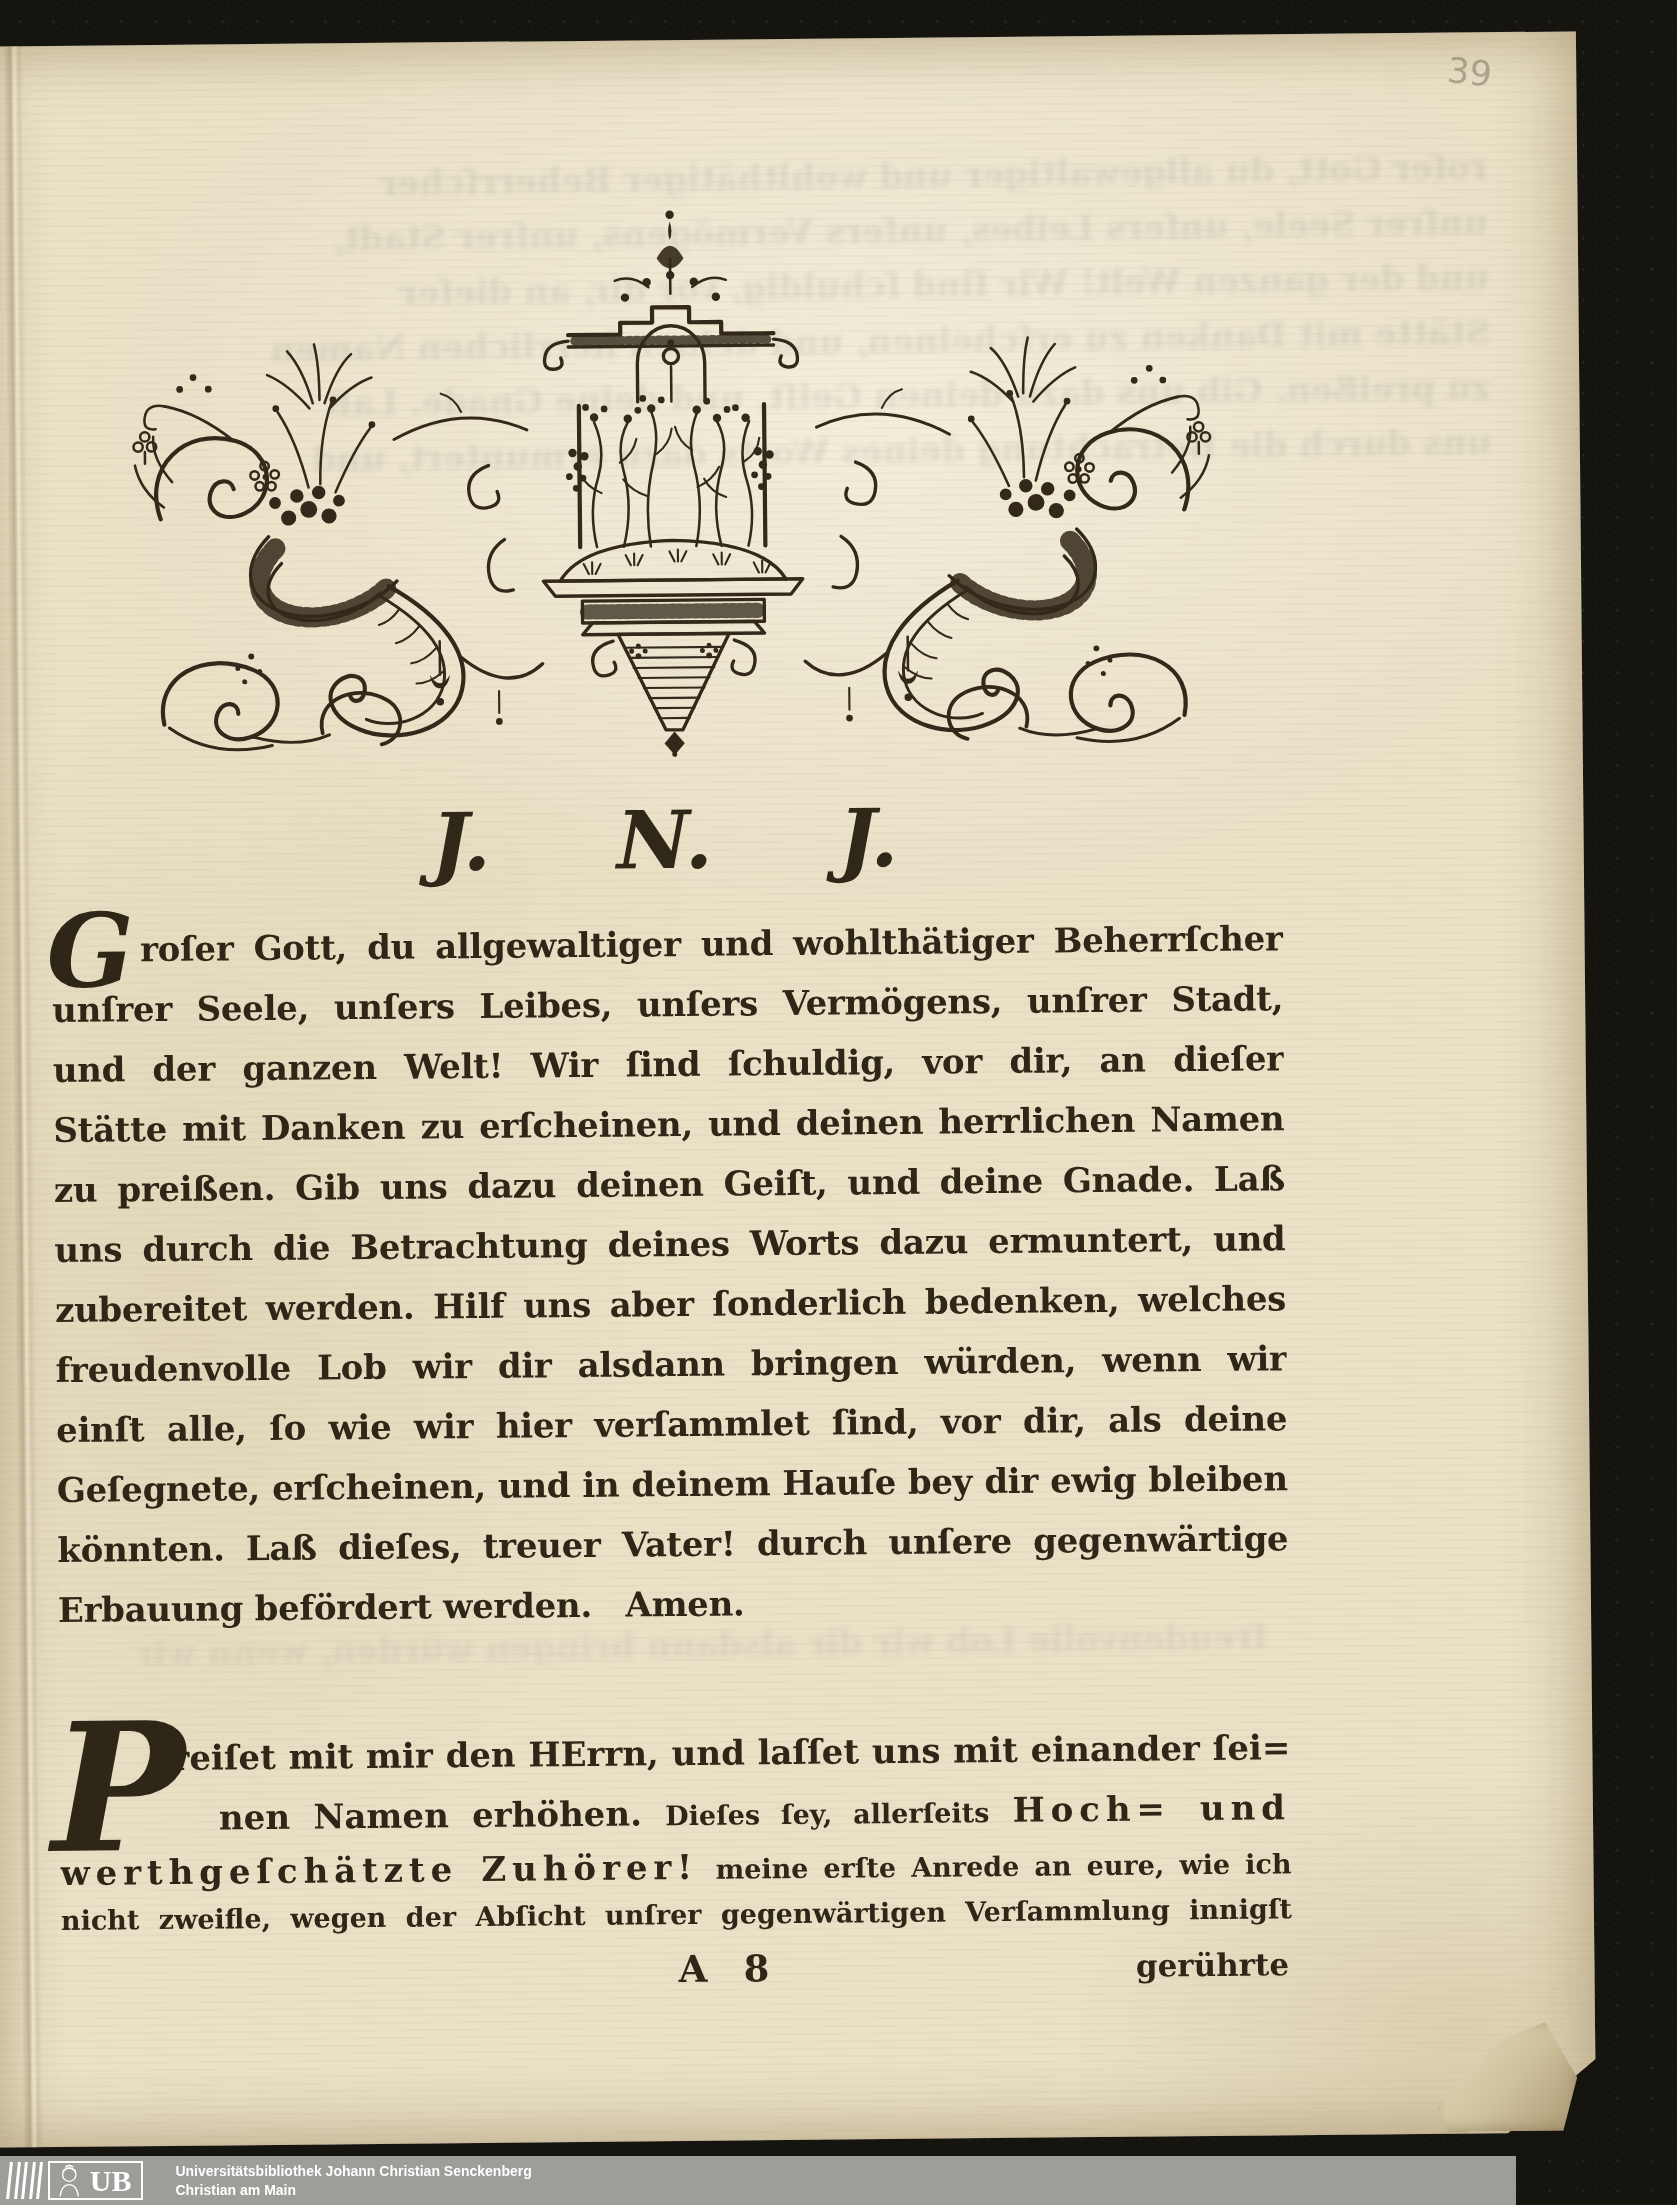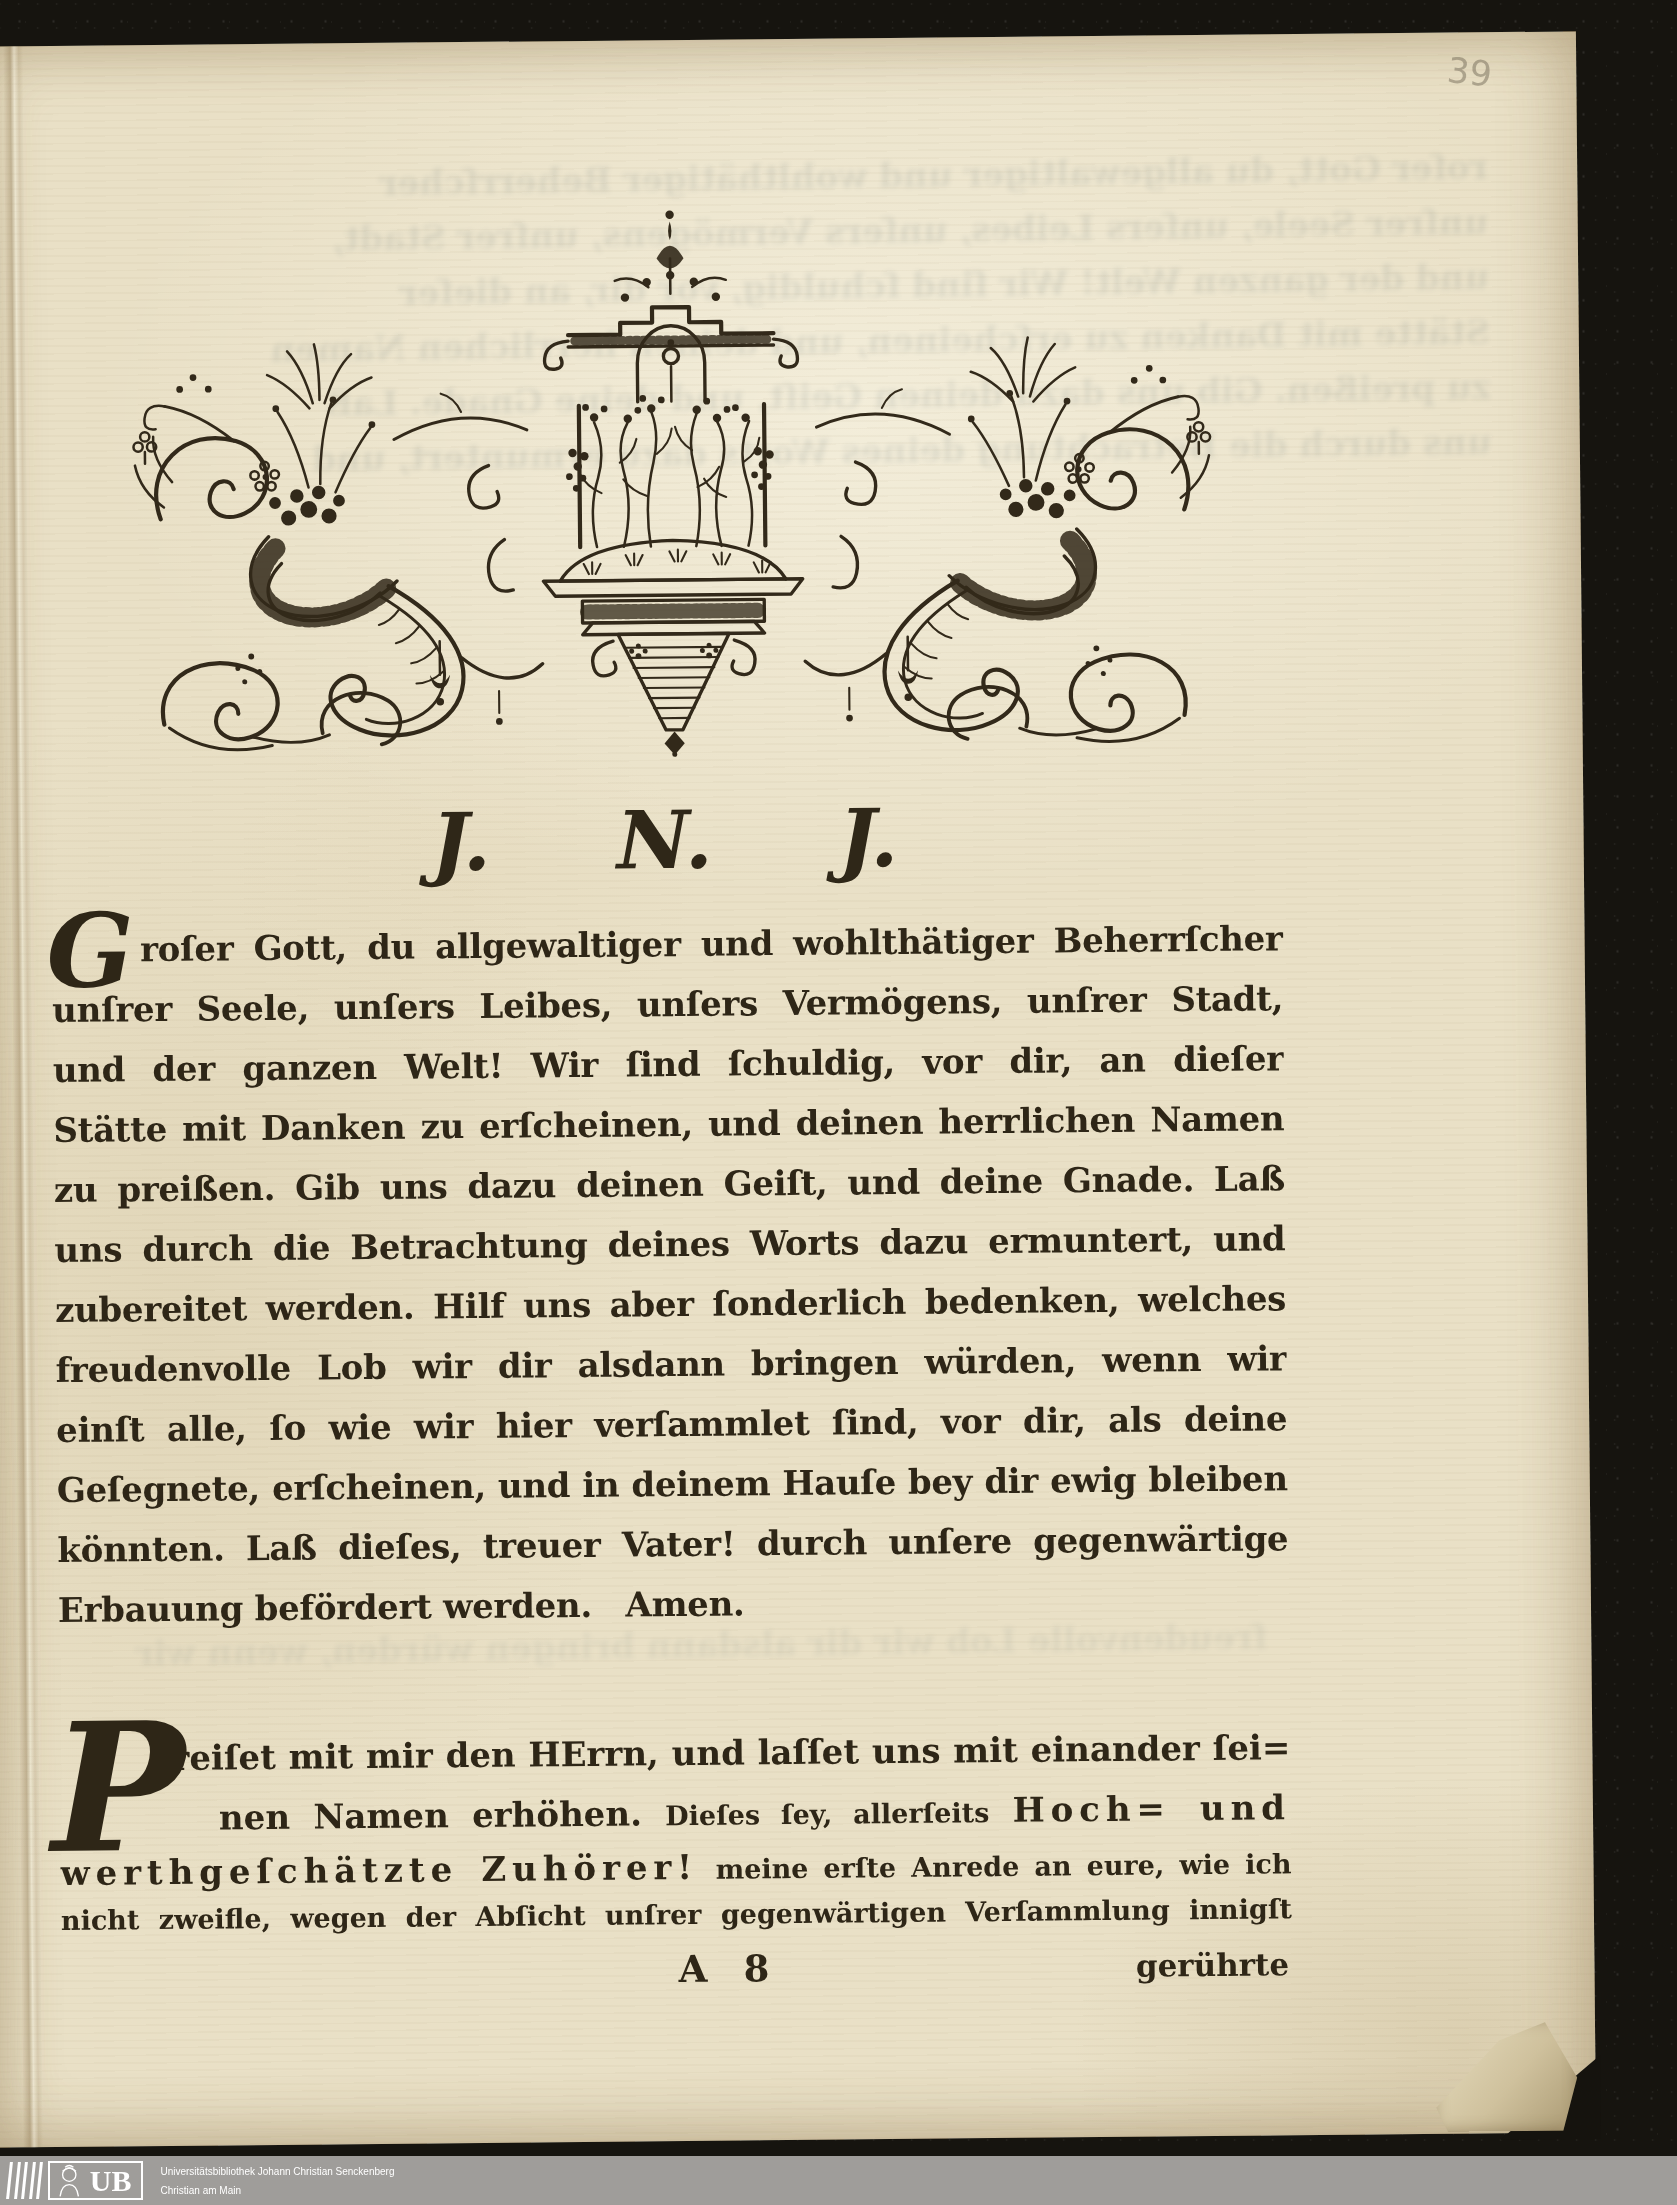--- a/index.html
+++ b/index.html
@@ -65,28 +65,28 @@
   .sig{font-size:37px;font-weight:bold;letter-spacing:11.7px;position:relative;left:53px;top:6.7px;}
   .catch{position:absolute;right:3.4px;top:11.7px;font-size:31px;font-weight:bold;}
   .pencil{position:absolute;right:84px;top:20px;font-family:"DejaVu Sans",sans-serif;
     font-size:35px;color:rgba(105,95,78,.45);transform:rotate(7deg);z-index:2;}
   .dogear-black{position:absolute;right:-5px;bottom:-6.7px;width:101px;height:84px;
     background:#15130e;clip-path:polygon(100% 0, 100% 100%, 0 100%);z-index:3;}
   .dogear-flap{position:absolute;right:18.4px;bottom:1.7px;width:144px;height:111px;
     background:linear-gradient(130deg,#e3d9ba 10%,#cfc19d 55%,#b2a27c 90%);
     clip-path:polygon(2% 78%, 46% 18%, 78% 2%, 100% 52%, 90% 100%, 10% 100%);
     box-shadow:inset 0 0 15px rgba(90,70,40,.45);z-index:4;}
-  .banner{position:absolute;left:0;bottom:0;width:1677px;height:49px;background:#9f9d9a;
+  .banner{position:absolute;left:0;bottom:0;width:1516px;height:49px;background:#9f9d9a;
     display:flex;align-items:center;z-index:6;font-family:"Liberation Sans",sans-serif;}
   .spines{display:flex;gap:5px;margin-left:8.4px;height:37px;}
   .spines i{width:2.5px;background:#fff;display:block;transform:skewX(-6deg);}
   .ublogo{display:flex;align-items:center;gap:6.7px;border:2.5px solid #fff;height:39px;
     padding:0 10px 0 5px;margin-left:6.7px;color:#fff;box-sizing:border-box;}
   .ubtxt{font-family:"Liberation Serif",serif;font-weight:bold;font-size:30px;line-height:1;}
-  .bannertext{margin-left:17px;color:#fff;font-size:10px;line-height:19px;}
+  .bannertext{margin-left:32px;color:#fff;font-size:14px;line-height:19px;font-weight:bold;}
 </style>
 </head>
 <body>
 
 <div class="page">
 
   <div class="ghost" style="left:520px;top:117px;width:989px;">
     <div class="gl">roſer Gott, du allgewaltiger und wohlthätiger Beherrſcher</div>
     <div class="gl">unſrer Seele, unſers Leibes, unſers Vermögens, unſrer Stadt,</div>
     <div class="gl">und der ganzen Welt! Wir ſind ſchuldig, vor dir, an dieſer</div>

